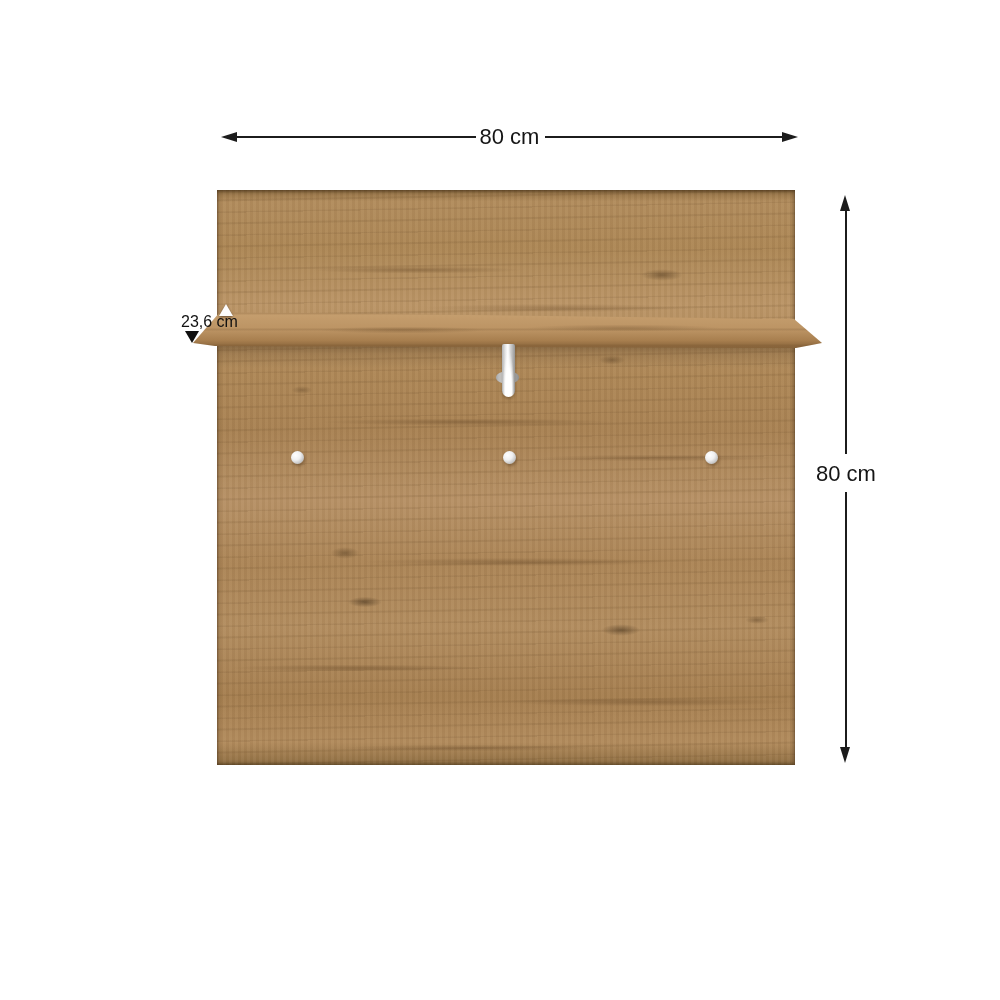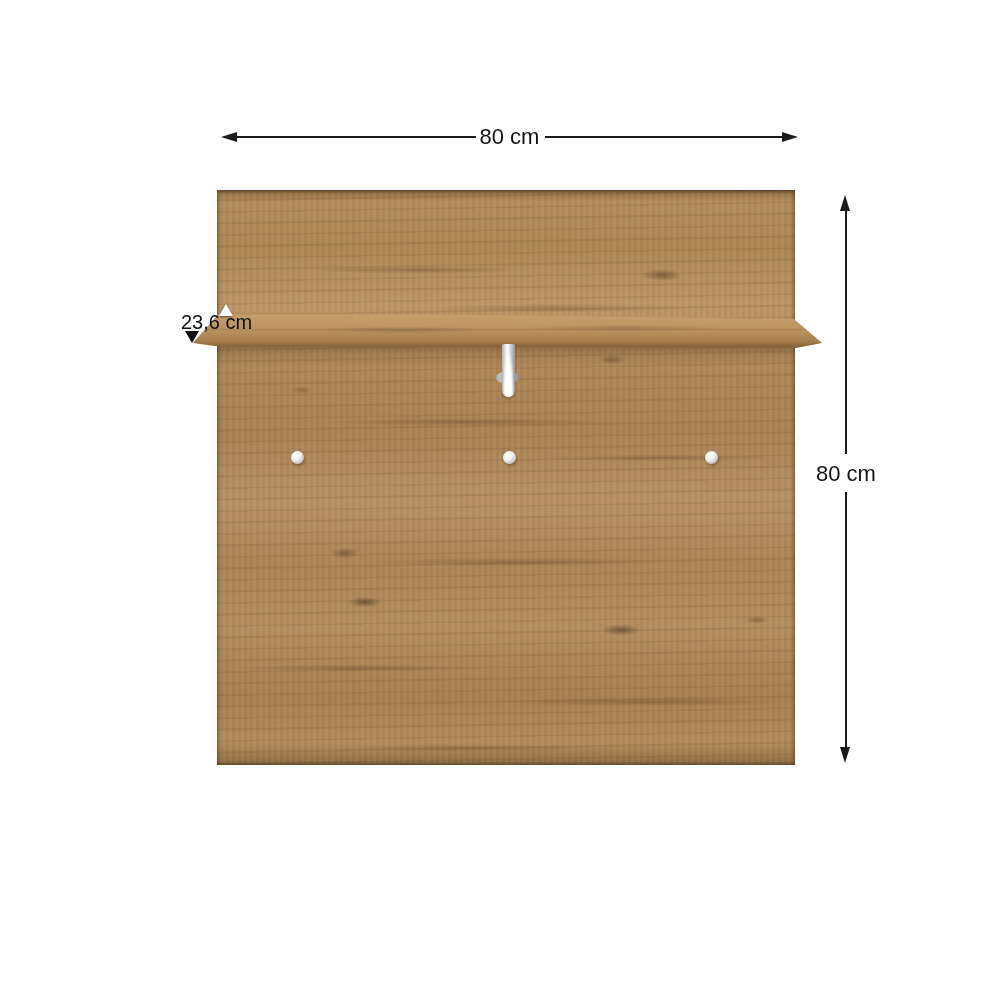--- a/index.html
+++ b/index.html
@@ -117,21 +117,21 @@
   .dim-height .seg{left:16px;width:2px;}
   .dim-height .seg-t{top:13px;height:246px;}
   .dim-height .seg-b{top:297px;height:258px;}
   .dim-height .ah-up{left:11px;top:0;border-left:5px solid transparent;border-right:5px solid transparent;border-bottom:16px solid #1c1c1c;}
   .dim-height .ah-down{left:11px;bottom:0;border-left:5px solid transparent;border-right:5px solid transparent;border-top:16px solid #1c1c1c;}
   .dim-height .dim-label{top:279px;}
 
   .shelf-dim{position:absolute;left:0;top:0;z-index:6;}
   .shelf-dim-label{
     position:absolute;left:181px;top:311px;color:#111111;
-    font-size:20px;line-height:22px;white-space:nowrap;
+    font-size:16px;line-height:22px;white-space:nowrap;
   }
   .tri-up{
     position:absolute;left:219px;top:304px;width:0;height:0;
     border-left:7px solid transparent;border-right:7px solid transparent;
     border-bottom:12px solid #fdfdfd;
     filter:drop-shadow(0 1px 1px rgba(40,25,10,.65));
   }
   .tri-down{
     position:absolute;left:185px;top:331px;width:0;height:0;
     border-left:7px solid transparent;border-right:7px solid transparent;

